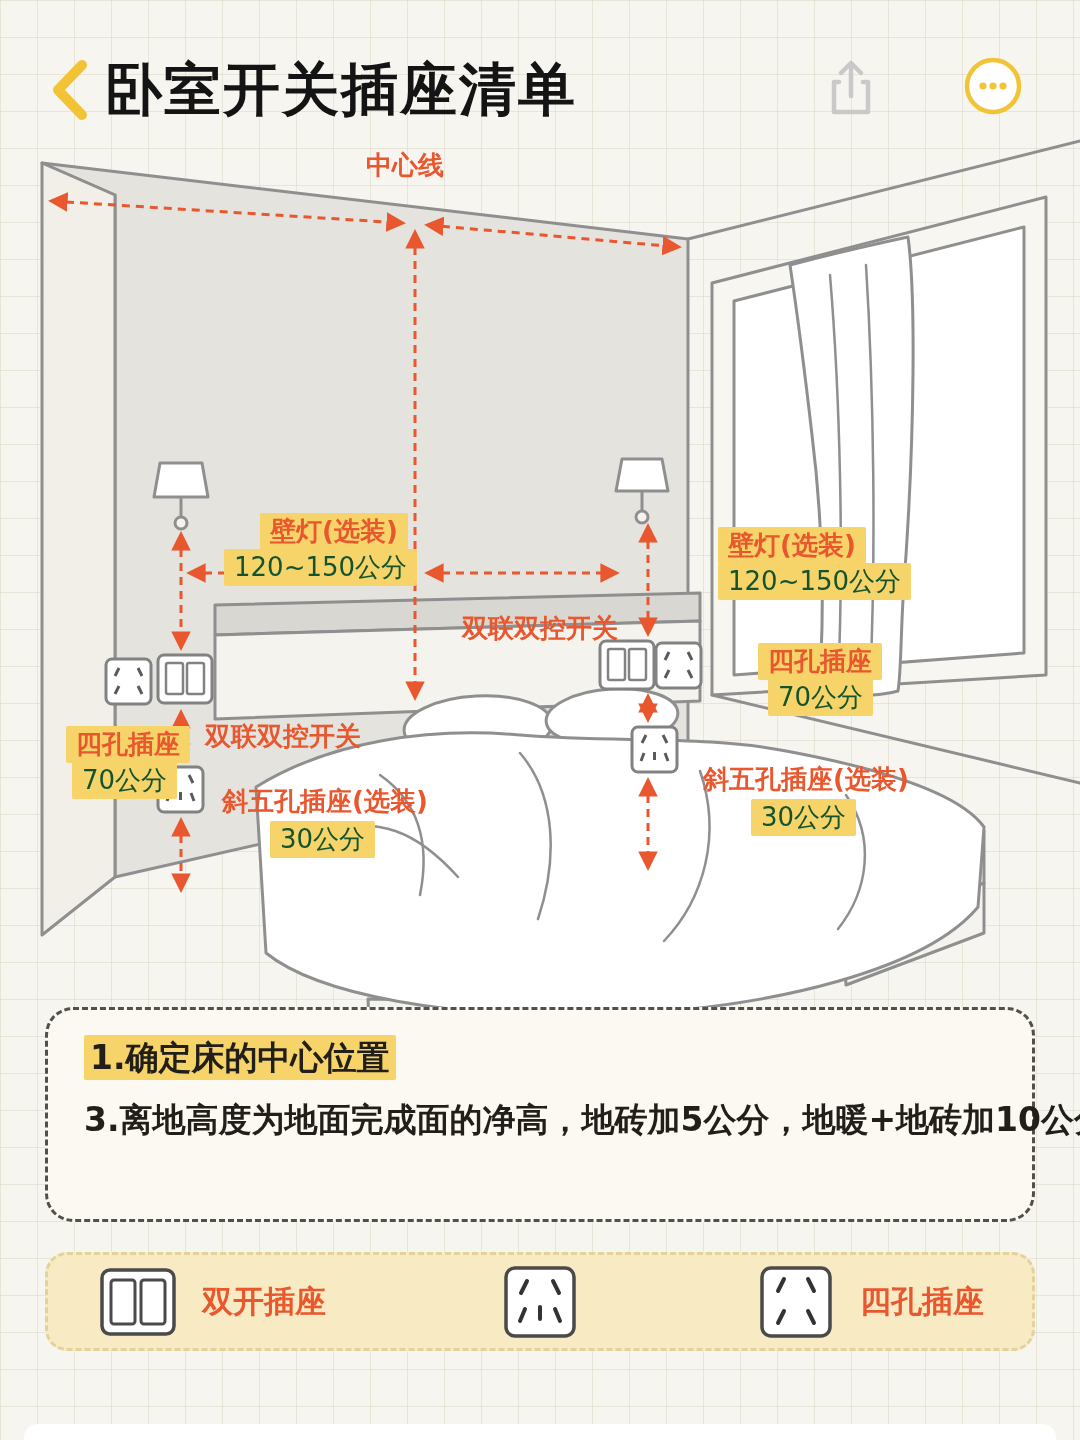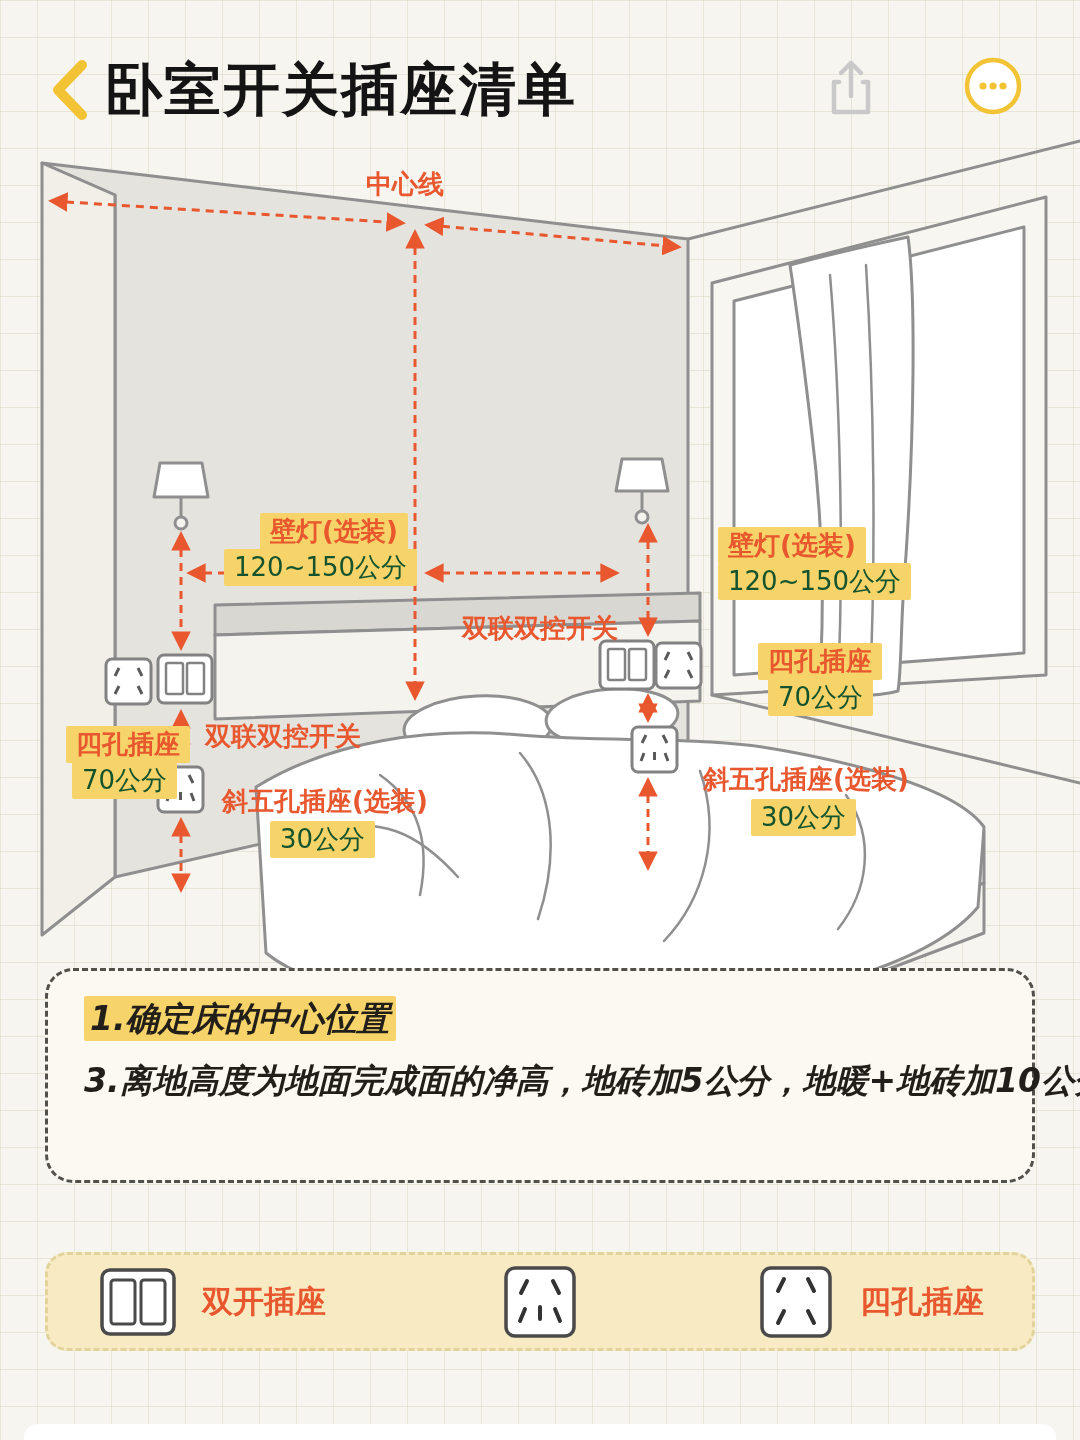--- a/index.html
+++ b/index.html
@@ -21,24 +21,23 @@
   .more-btn { position:absolute; left:952px; top:8px; width:64px; height:64px; cursor:pointer; }
   
   .diagram { position:absolute; left:0; top:135px; width:1080px; height:880px; }
   .room { position:absolute; left:0; top:0; width:1080px; height:880px; z-index:1; }
   .lbl { position:absolute; white-space:nowrap; font-weight:800; font-size:26px; line-height:1.25; z-index:5; }
   .lbl.orange { color:#e8572e; }
   .lbl.hl { background:#f6d469; padding:2px 10px; border-radius:2px;margin-left:38px; }
   .lbl.dark { color:#14532d; font-weight:400;text-align:right; }
   
   .notes {
-    position:absolute; left:45px; top:968px; width:990px; height:215px; z-index:6;
+    position:absolute; left:45px; top:1007px; width:990px; height:215px; z-index:6;
     border:3px dashed #52504a; border-radius:28px; background:#fbf9f2;
     padding:26px 36px;
-    font-style:italic;
   }
   .note-line { font-size:33px; font-weight:600; color:#221f1a; margin-bottom:17px; white-space:nowrap; }
   .note-line .hl { background:#f6d469; padding:3px 6px; border-radius:2px; }
   
   .legend {
     position:absolute; left:45px; top:1252px; width:990px; height:99px; z-index:6;
     background:#f8ebc3; border:3px dashed #e2d29c; border-radius:22px;
     display:flex; align-items:center; justify-content:space-between; padding:0 48px;
   }
   .legend-item { display:flex; align-items:center; gap:22px; }
@@ -155,21 +154,21 @@
         <line x1="428" y1="438" x2="616" y2="438" marker-start="url(#ah)" marker-end="url(#ah)"></line>
         <line x1="181" y1="400" x2="181" y2="512" marker-start="url(#ah)" marker-end="url(#ah)"></line>
         <line x1="181" y1="578" x2="181" y2="624" marker-start="url(#ah)" marker-end="url(#ah)"></line>
         <line x1="181" y1="686" x2="181" y2="754" marker-start="url(#ah)" marker-end="url(#ah)"></line>
         <line x1="648" y1="392" x2="648" y2="498" marker-start="url(#ah)" marker-end="url(#ah)"></line>
         <line x1="648" y1="562" x2="648" y2="584" marker-start="url(#ah)" marker-end="url(#ah)"></line>
         <line x1="648" y1="646" x2="648" y2="732" marker-start="url(#ah)" marker-end="url(#ah)"></line>
       </g>
     </svg>
 
-    <div class="lbl orange" style="left:366px;top:33px;">中心线</div>
+    <div class="lbl orange" style="left:366px;top:14px;">中心线</div>
 
     <div class="lbl orange hl" style="left:222px;top:378px;">壁灯(选装)</div>
     <div class="lbl dark hl" style="left:186px;top:414px;">120~150公分</div>
 
     <div class="lbl orange hl" style="left:680px;top:392px;">壁灯(选装)</div>
     <div class="lbl dark hl" style="left:680px;top:428px;">120~150公分</div>
 
     <div class="lbl orange" style="left:462px;top:477px;">双联双控开关</div>
     <div class="lbl orange" style="left:205px;top:585px;">双联双控开关</div>
 

